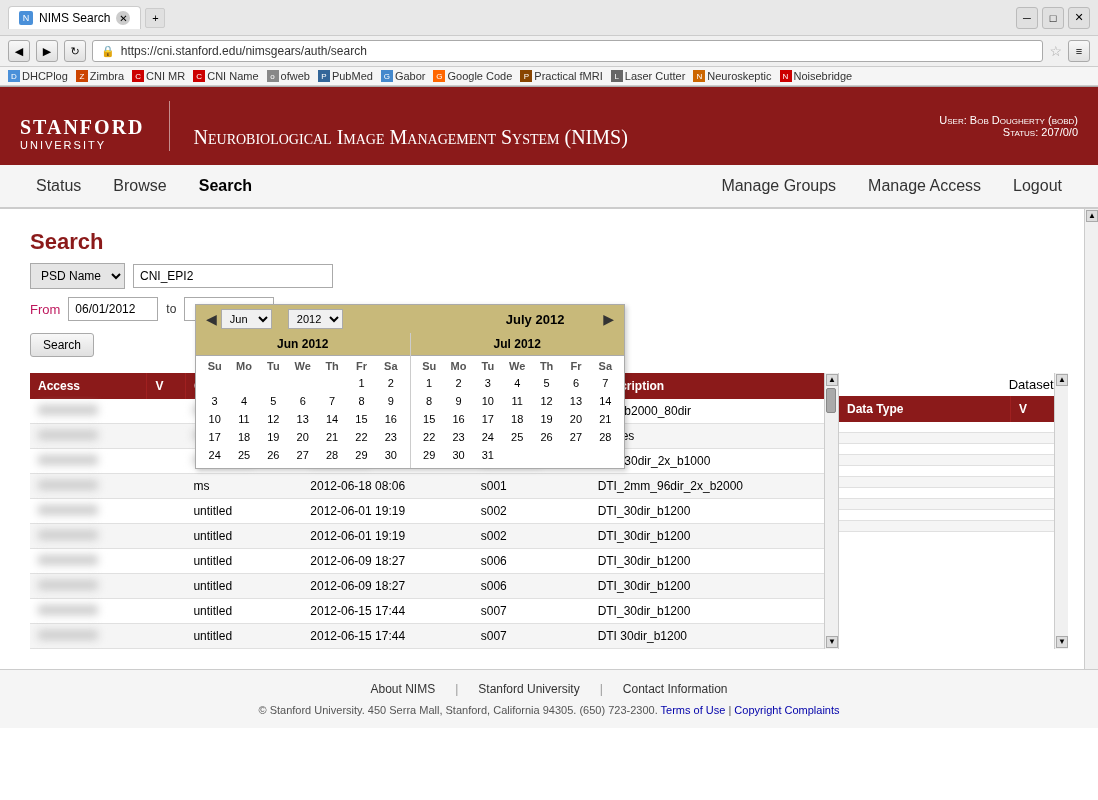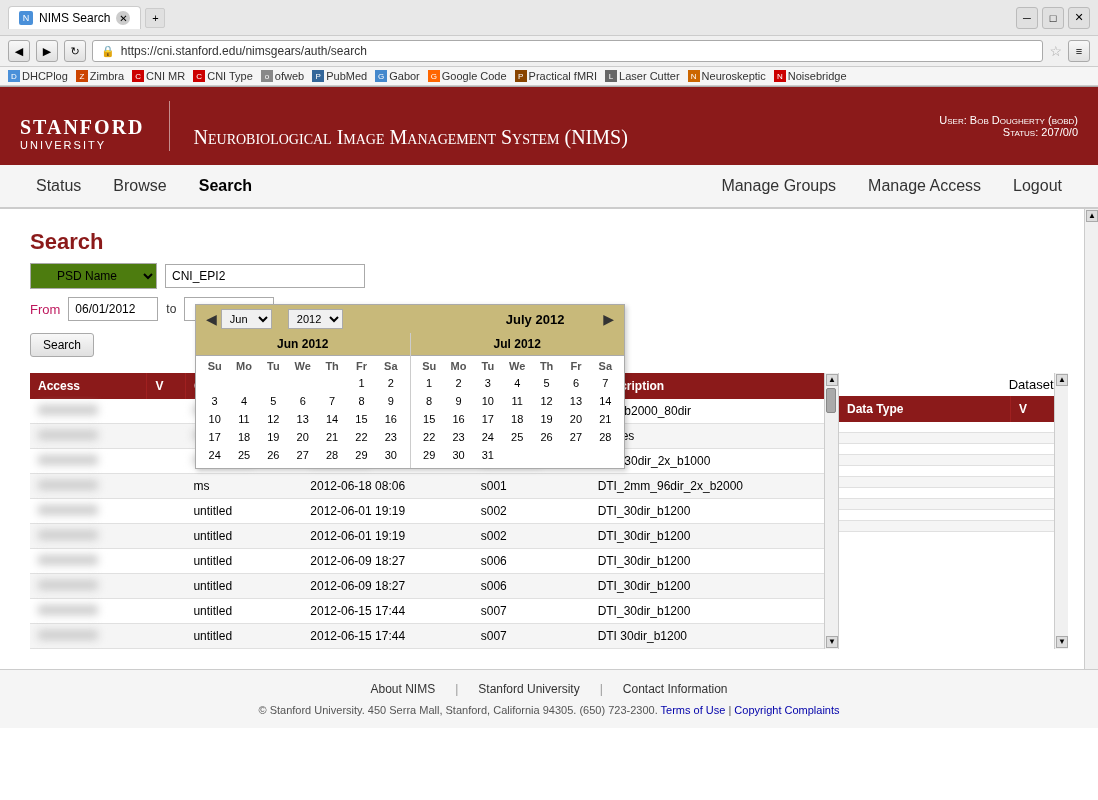--- a/index.html
+++ b/index.html
@@ -42,21 +42,21 @@
 
     
     .content { padding: 20px 30px; position: relative; }
     .page-title { font-size: 22px; color: #8b1a1a; margin-bottom: 8px; }
     .dataset-count { font-size: 12px; color: #555; margin-bottom: 16px; }
 
     
     .search-form { display: flex; align-items: flex-start; flex-direction: column; gap: 8px; margin-bottom: 16px; }
     .search-row1 { display: flex; align-items: center; gap: 8px; }
     .search-row2 { display: flex; align-items: center; gap: 8px; }
-    .psd-select { border: 1px solid #aaa; padding: 4px 22px; font-size: 12px; background: #4d7c0f; }
+    .psd-select { border: 1px solid #aaa; padding: 4px 6px; font-size: 12px; background: #e5e5e5; }
     .search-input { border: 1px solid #aaa; padding: 4px 6px; font-size: 12px; width: 200px; }
     .from-label { font-size: 13px; color: #be185d; }
     .date-input { border: 1px solid #aaa; padding: 4px 6px; font-size: 12px; width: 90px; }
     .to-label { font-size: 12px; color: #333; }
     .search-btn { padding: 4px 12px; background: linear-gradient(#f8f8f8, #e0e0e0); border: 1px solid #aaa; cursor: pointer; font-size: 12px; border-radius: 3px; margin-top: 4px; }
 
     
     .calendar-popup { position: absolute; top: 95px; left: 195px; background: #fff; border: 1px solid #aaa; box-shadow: 2px 2px 5px rgba(0,0,0,0.2); z-index: 100; width: 430px; }
     .cal-header { display: flex; background: #c8b97a; padding: 4px 6px; align-items: center; justify-content: space-between; }
     .cal-nav-btn { background: none; border: none; cursor: pointer; font-size: 14px; color: #333; padding: 0 4px; }
@@ -131,21 +131,21 @@
     <div class="bookmark-item">
       <div class="bookmark-icon" style="background:#cc4400;color:white;font-size:8px;">Z</div>
       <span>Zimbra</span>
     </div>
     <div class="bookmark-item">
       <div class="bookmark-icon" style="background:#cc0000;color:white;font-size:8px;">C</div>
       <span>CNI MR</span>
     </div>
     <div class="bookmark-item">
       <div class="bookmark-icon" style="background:#cc0000;color:white;font-size:8px;">C</div>
-      <span>CNI Type</span>
+      <span>CNI Name</span>
     </div>
     <div class="bookmark-item">
       <div class="bookmark-icon" style="background:#888;color:white;font-size:8px;">o</div>
       <span>ofweb</span>
     </div>
     <div class="bookmark-item">
       <div class="bookmark-icon" style="background:#336699;color:white;font-size:8px;">P</div>
       <span>PubMed</span>
     </div>
     <div class="bookmark-item">

